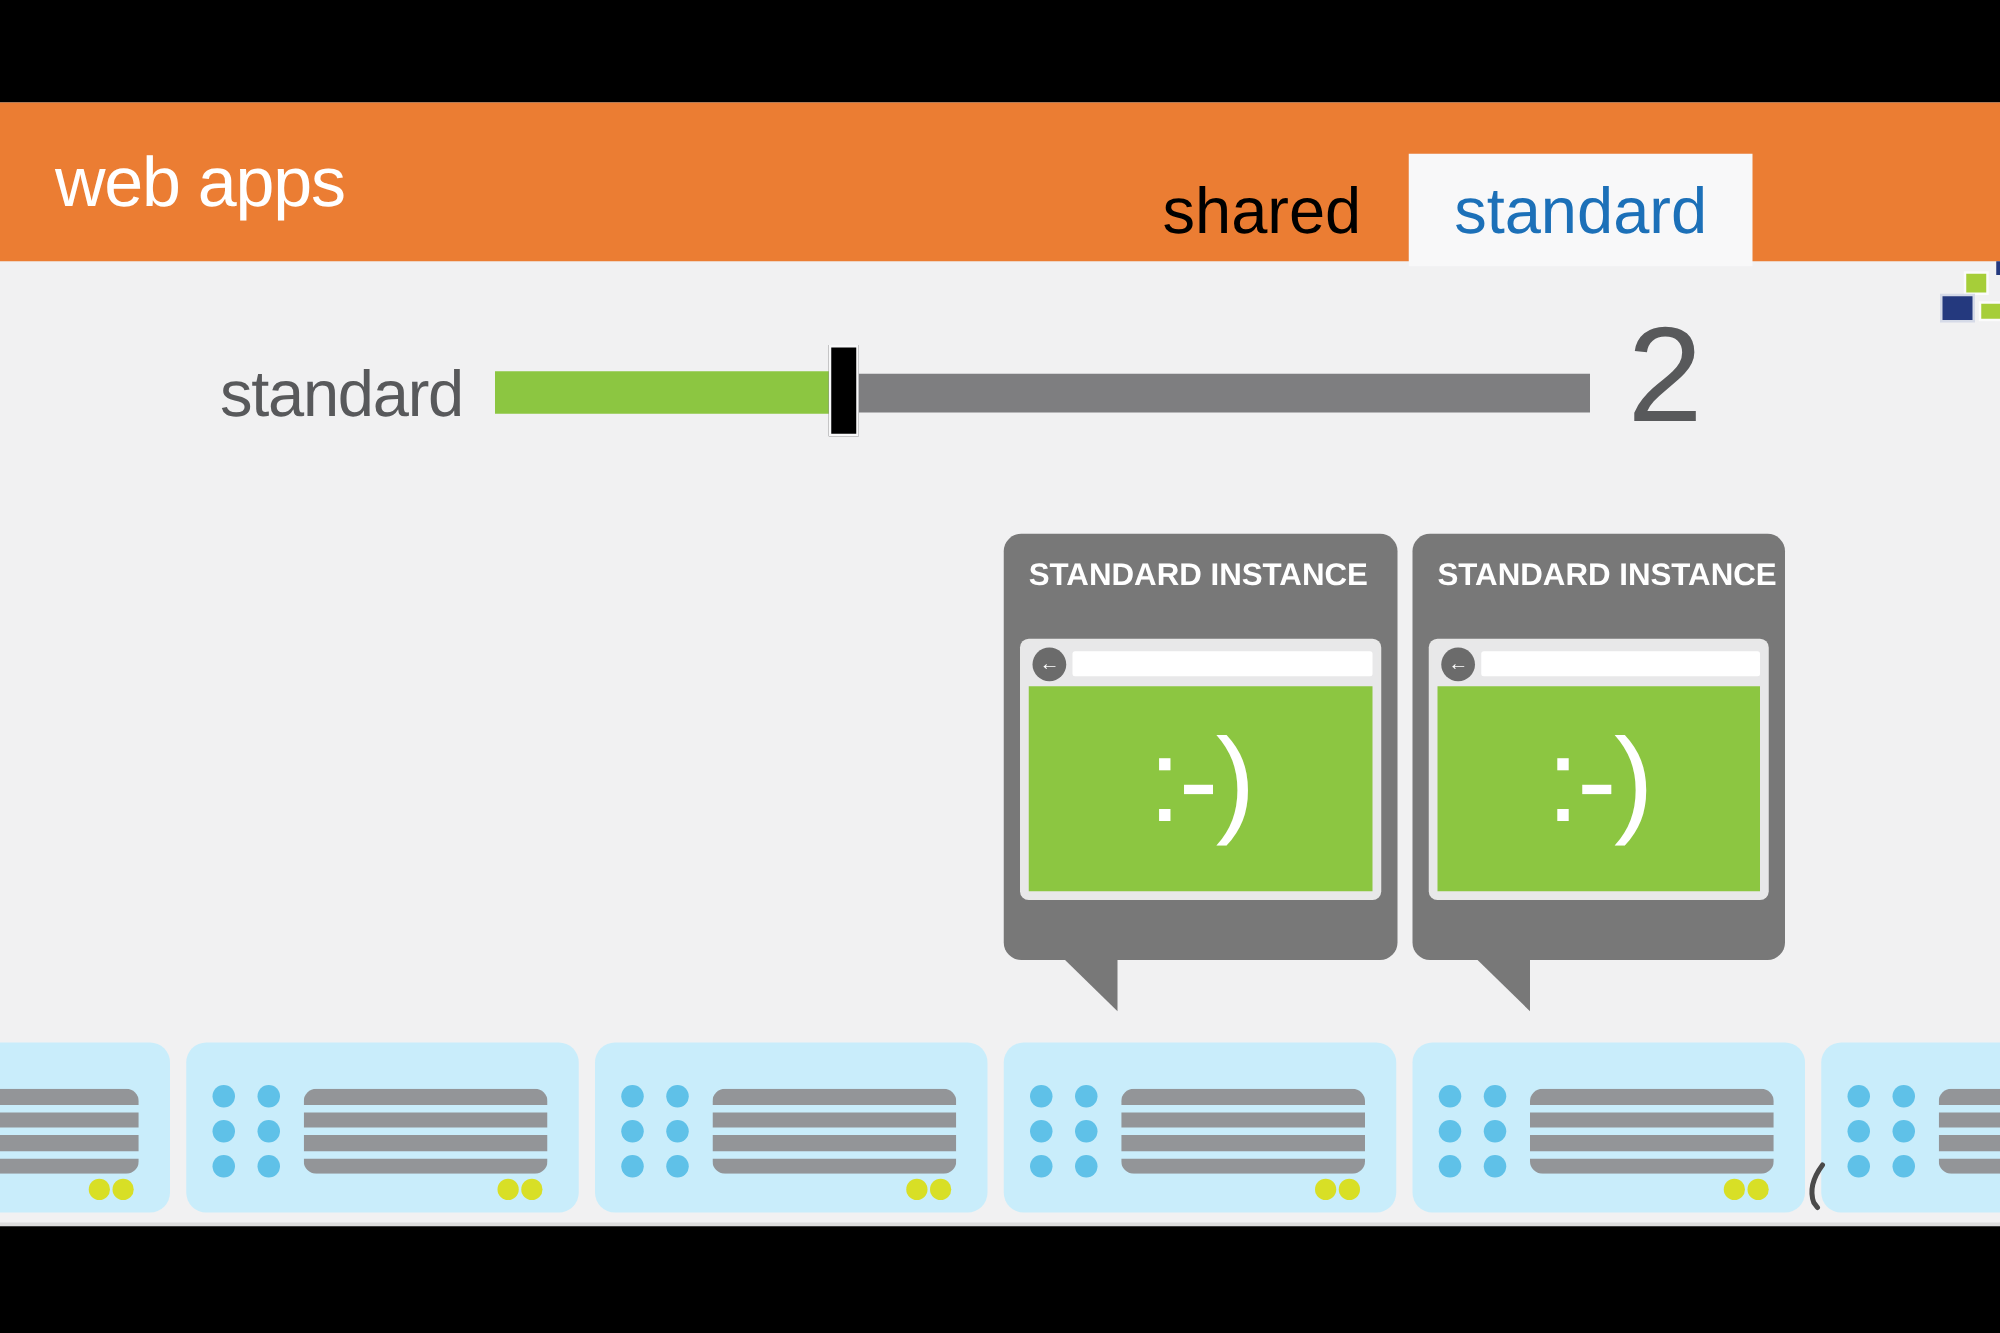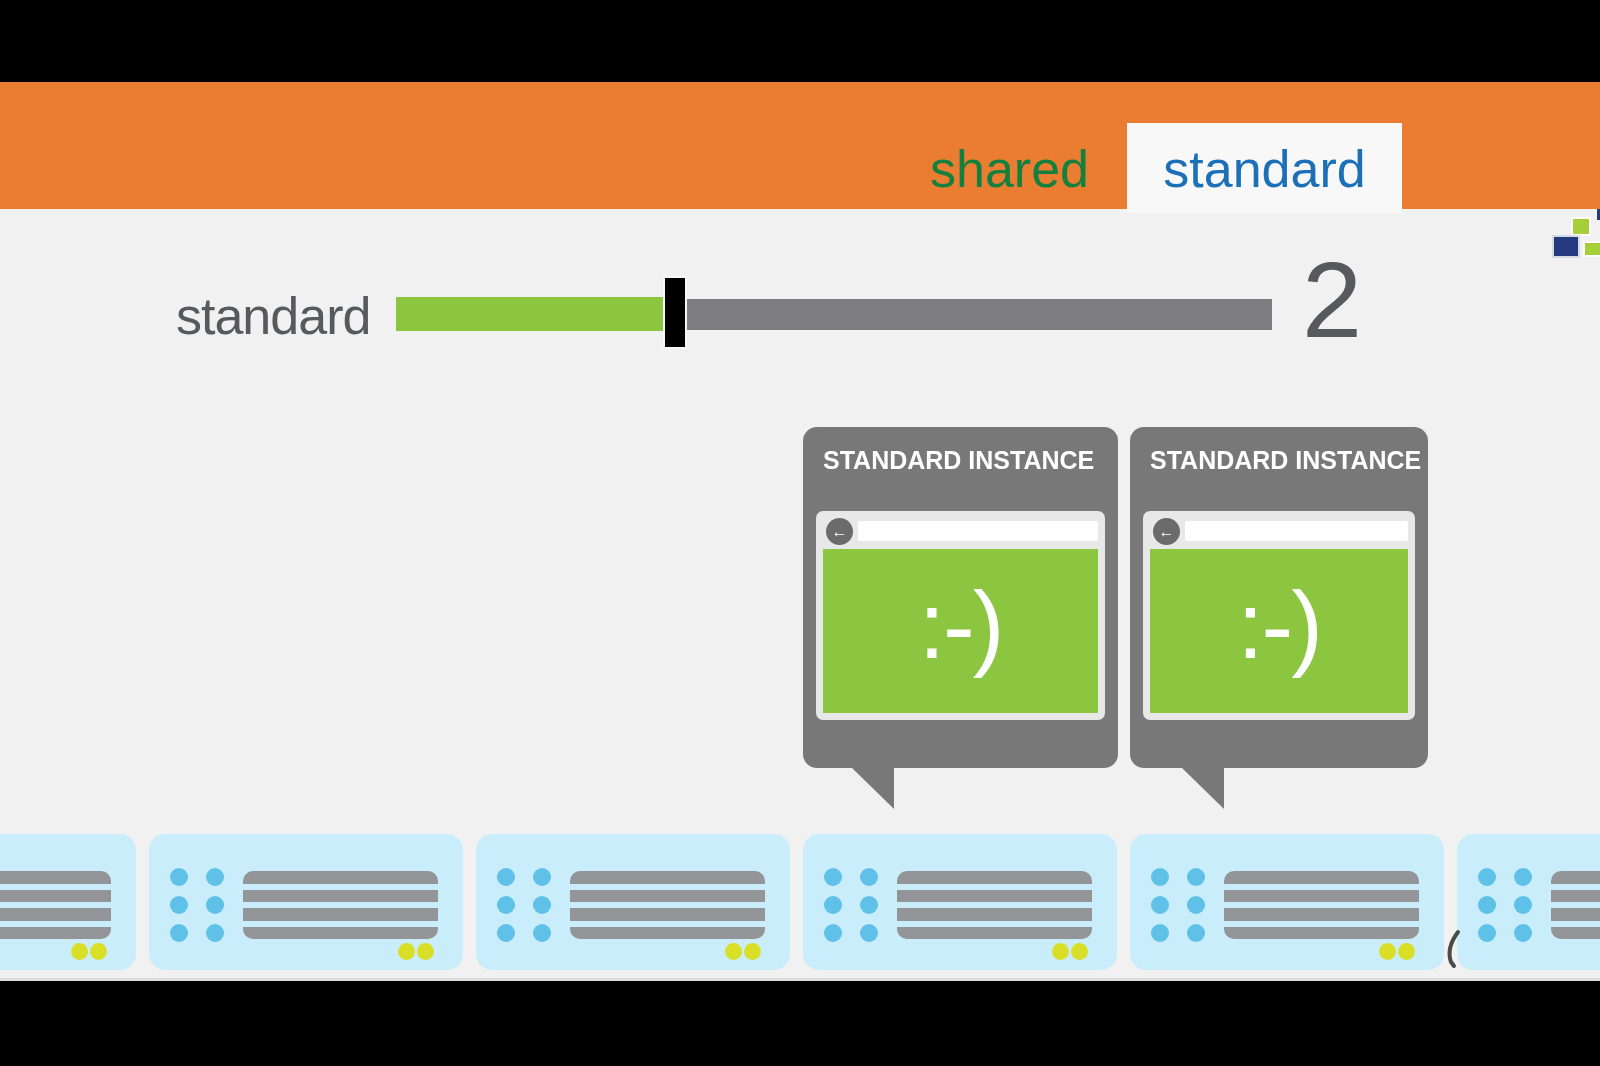--- a/index.html
+++ b/index.html
@@ -14,21 +14,21 @@
   .bottom-divider{position:absolute;left:0;top:978px;width:1600px;height:3px;background:#DCDCDC;}
 
   
   .header{position:absolute;left:0;top:82px;width:1600px;height:127px;background:#EB7D33;}
   .app-title{
     position:absolute;left:44px;top:118px;
     font-size:56px;font-weight:300;color:#fff;letter-spacing:-1px;line-height:1;
   }
   .tab-shared{
     position:absolute;left:930px;top:143px;width:150px;
-    font-size:52px;font-weight:300;color:#15803d;line-height:1;text-align:right;
+    font-size:52px;font-weight:300;color:#000000;line-height:1;text-align:right;
     cursor:pointer;
   }
   .tab-standard{
     position:absolute;left:1127px;top:123px;width:275px;height:90px;
     background:#F8F8F9;box-sizing:border-box;text-align:center;cursor:pointer;
   }
   .tab-standard .tab-label{
     display:inline-block;margin-top:20px;
     font-size:52px;font-weight:300;color:#1C70B8;line-height:1;
   }
@@ -118,20 +118,21 @@
   .curve-mark{position:absolute;left:1438px;top:928px;z-index:5;}
 </style>
 </head>
 <body>
 
 <div class="stage">
 
   <div class="bar-top"></div>
 
   <div class="header"></div>
+  <div class="app-title">web apps</div>
   <div class="tab-shared">shared</div>
   <div class="tab-standard">
     <span class="tab-label">standard</span>
   </div>
 
   <div>
     <span class="sq sq-g1"></span>
     <span class="sq sq-navy"></span>
     <span class="sq sq-g2"></span>
     <span class="sq sq-sliver"></span>

